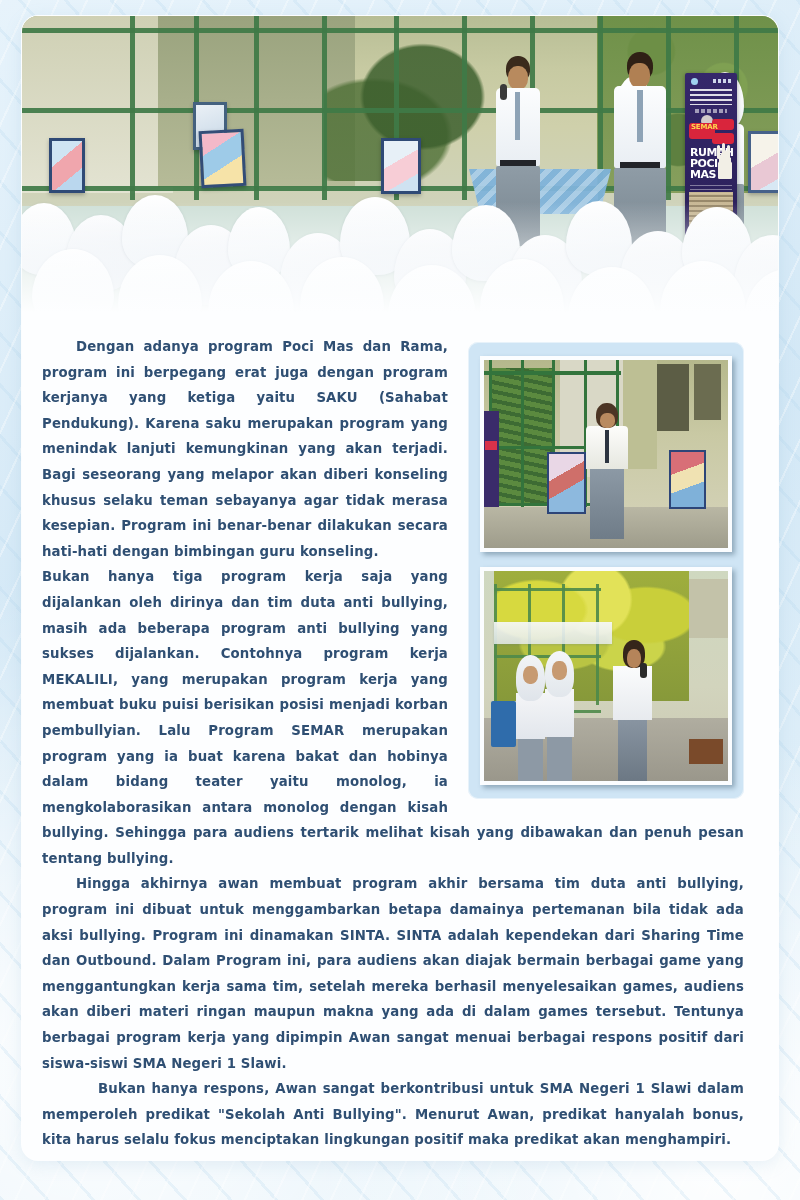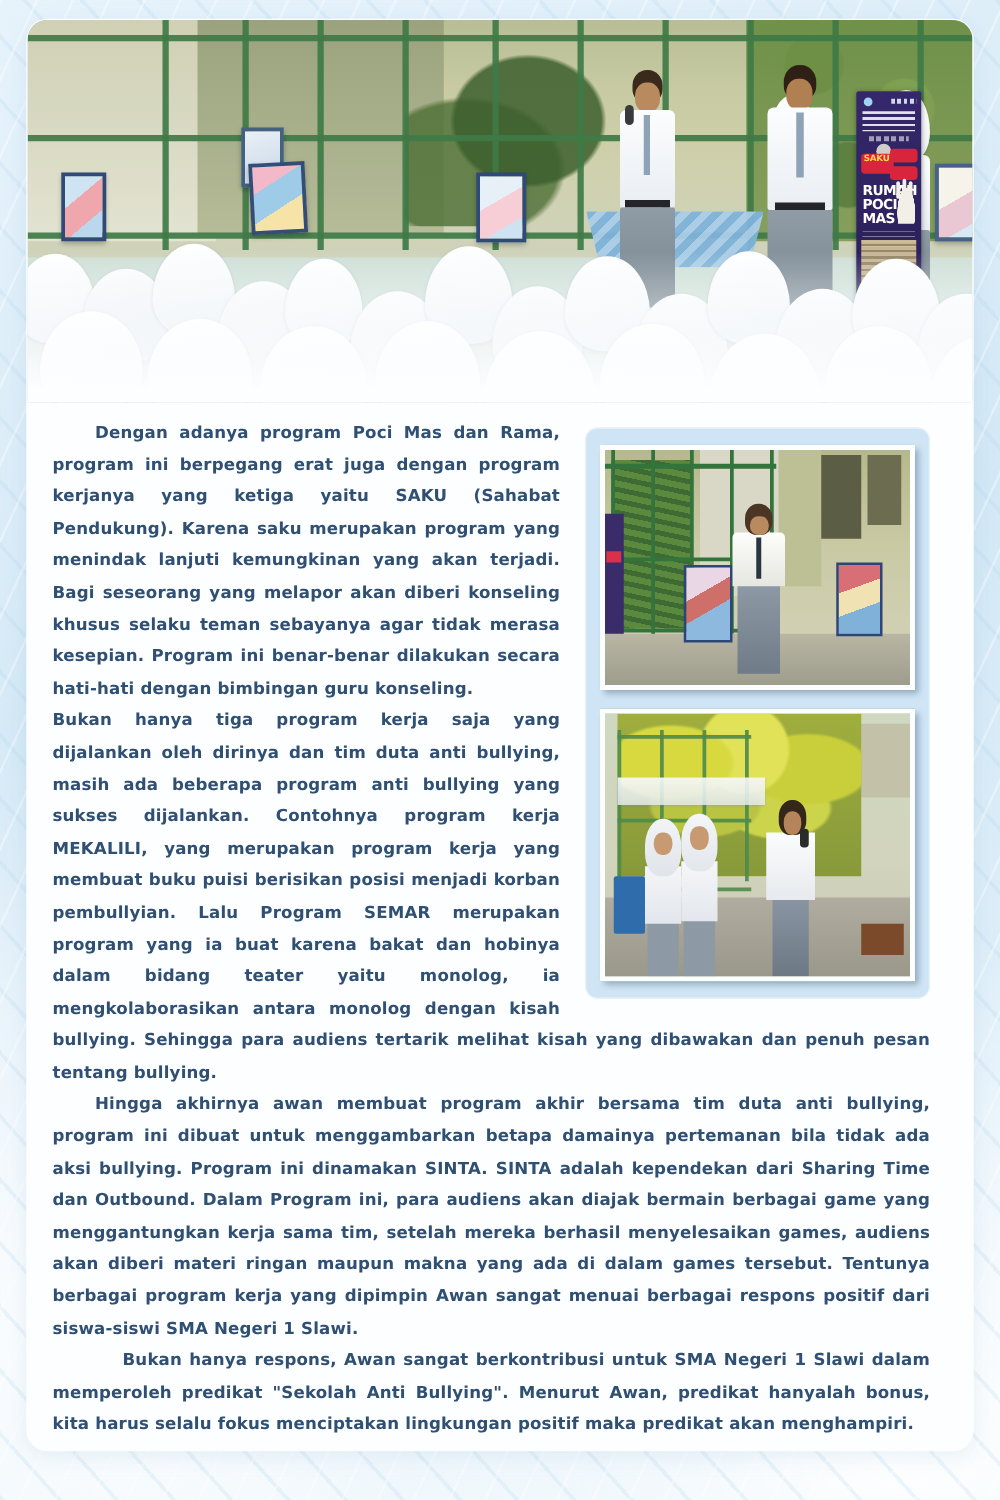--- a/index.html
+++ b/index.html
@@ -301,21 +301,21 @@
 
       <div class="banner">
         <span class="b-logo"></span>
         <span class="b-logos"></span>
         <span class="b-head"></span>
         <span class="b-sub"></span>
         <span class="b-circ"></span>
         <span class="b-red1"></span>
         <span class="b-red2"></span>
         <span class="b-red3"></span>
-        <span class="b-stop">SAKU</span>
+        <span class="b-stop">SEMAR</span>
         <span class="b-title">
           <span>RUMAH</span><br>
           <span>POCI</span><br>
           <span>MAS</span>
         </span>
         <span class="b-hand">
           <b style="left:1px"></b>
             <b style="left:6px;top:-2px"></b>
             <b style="left:11px"></b>
         </span>

